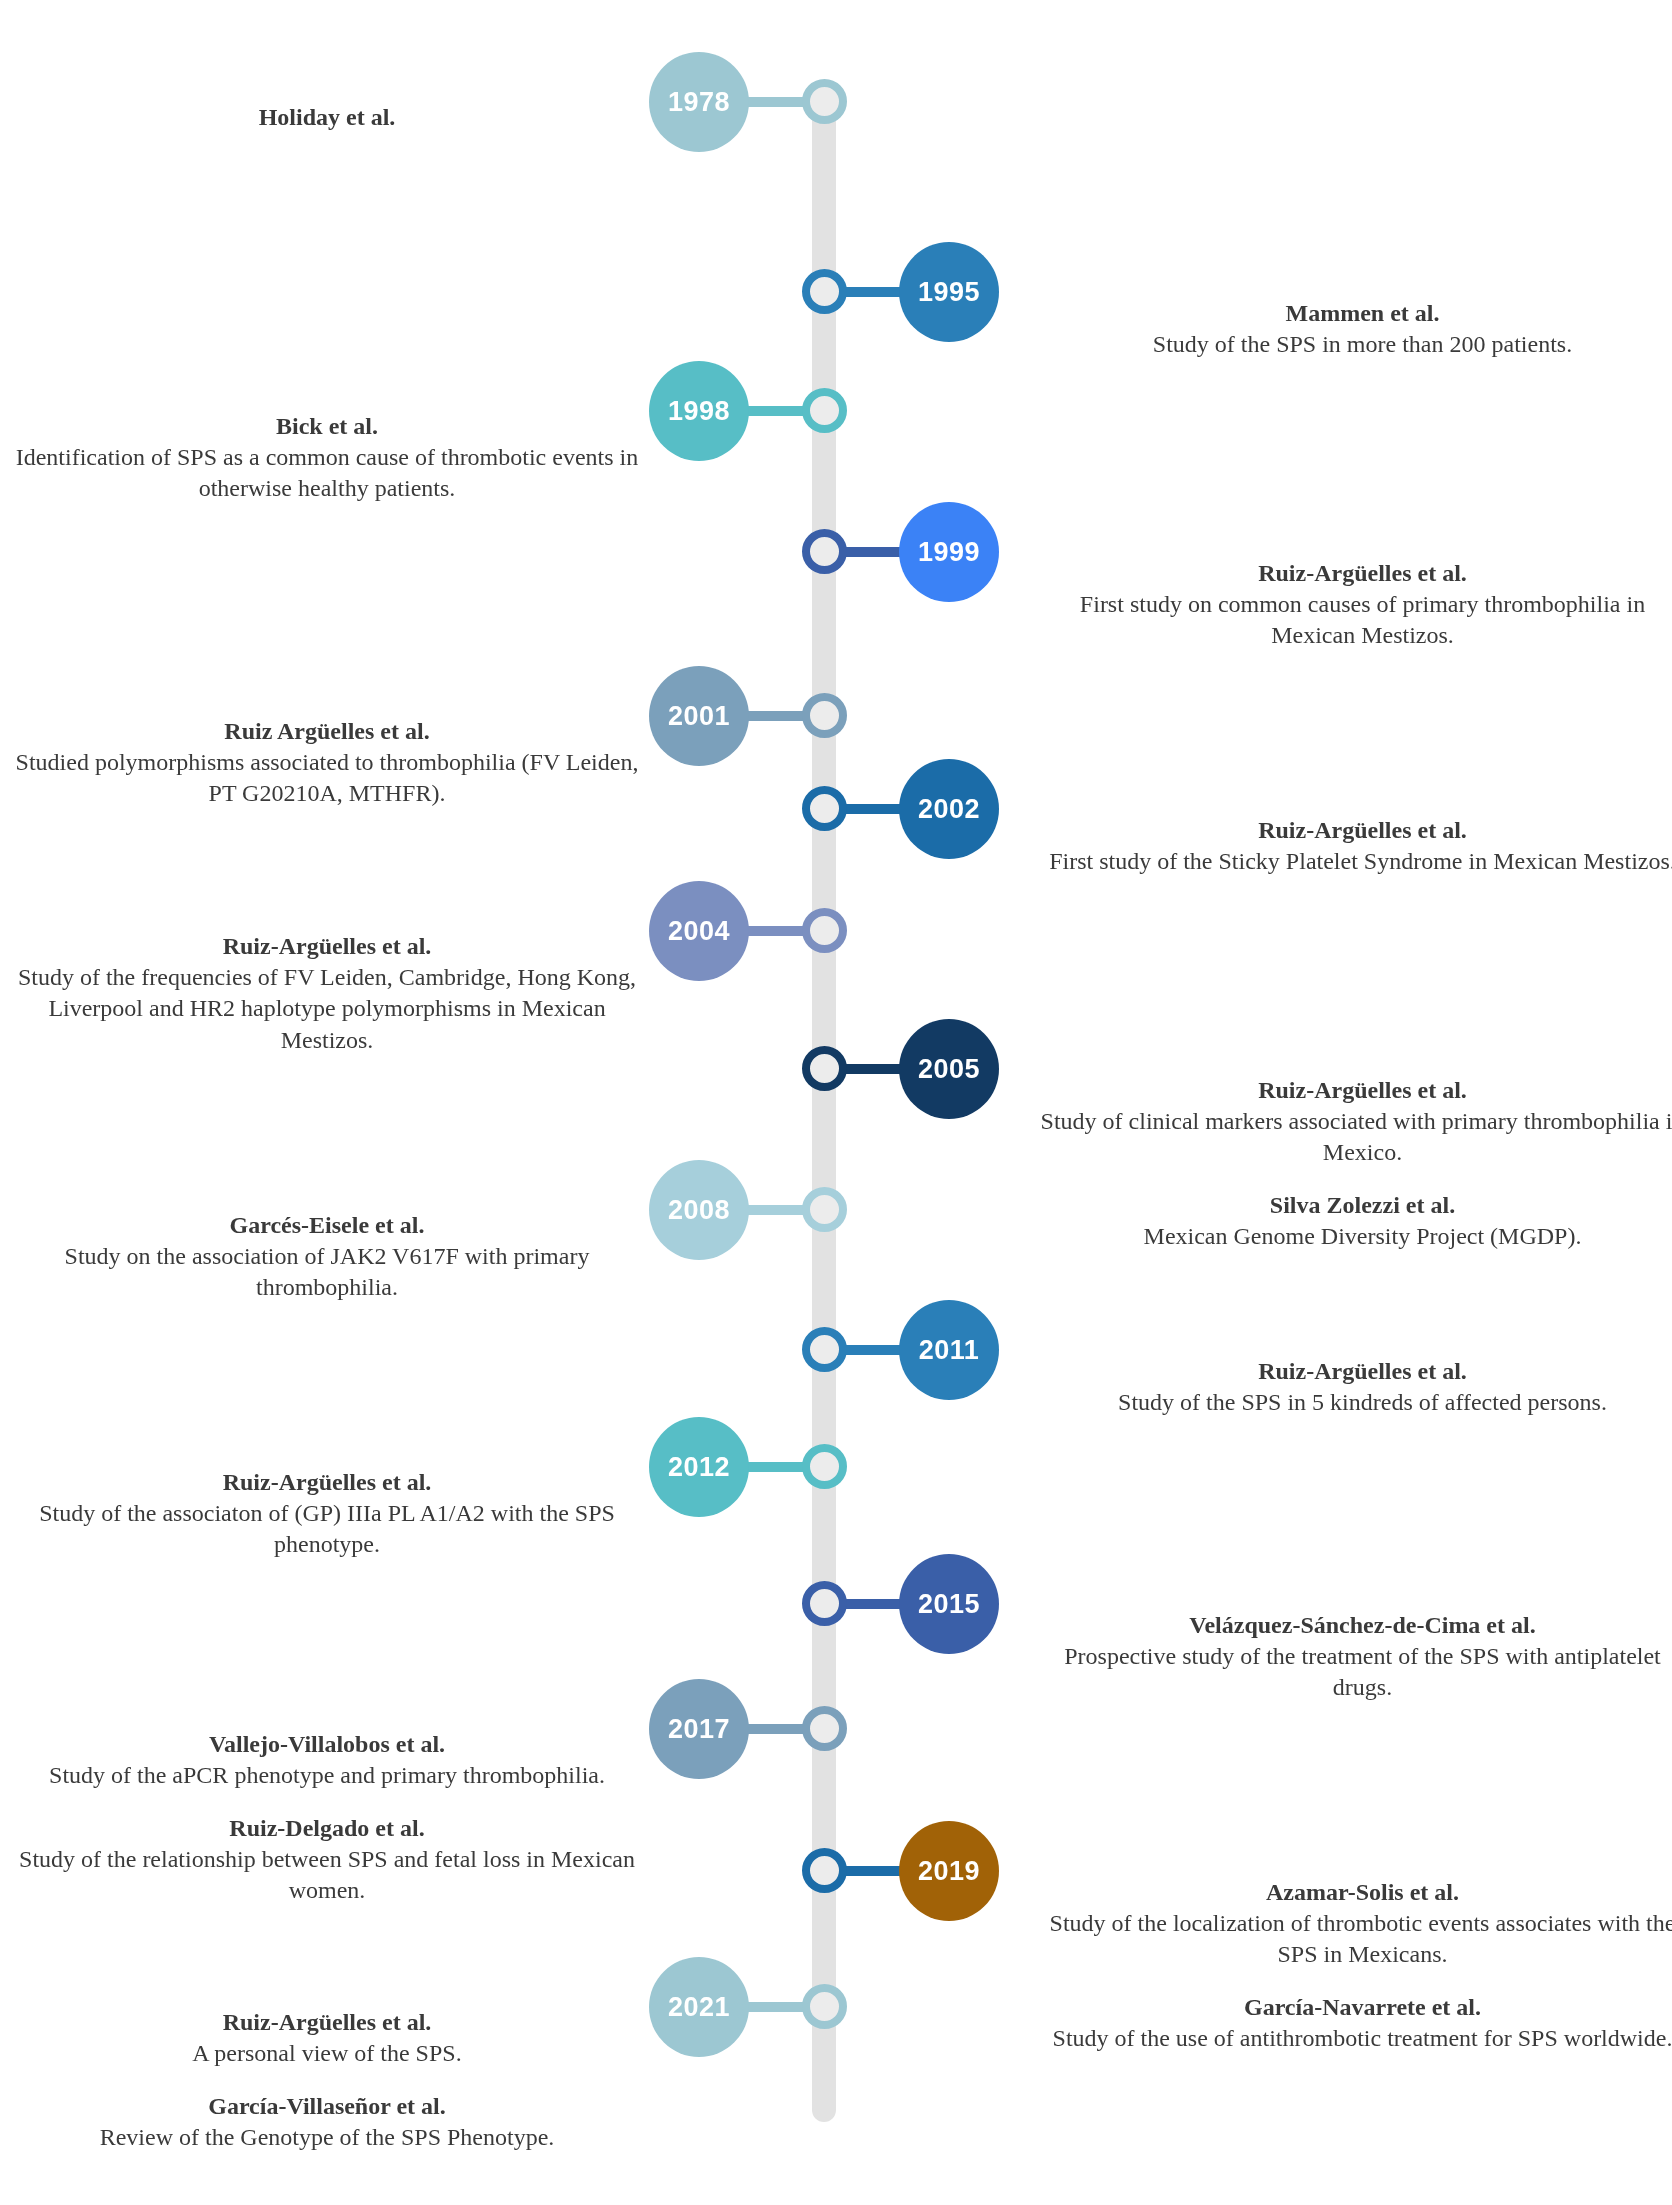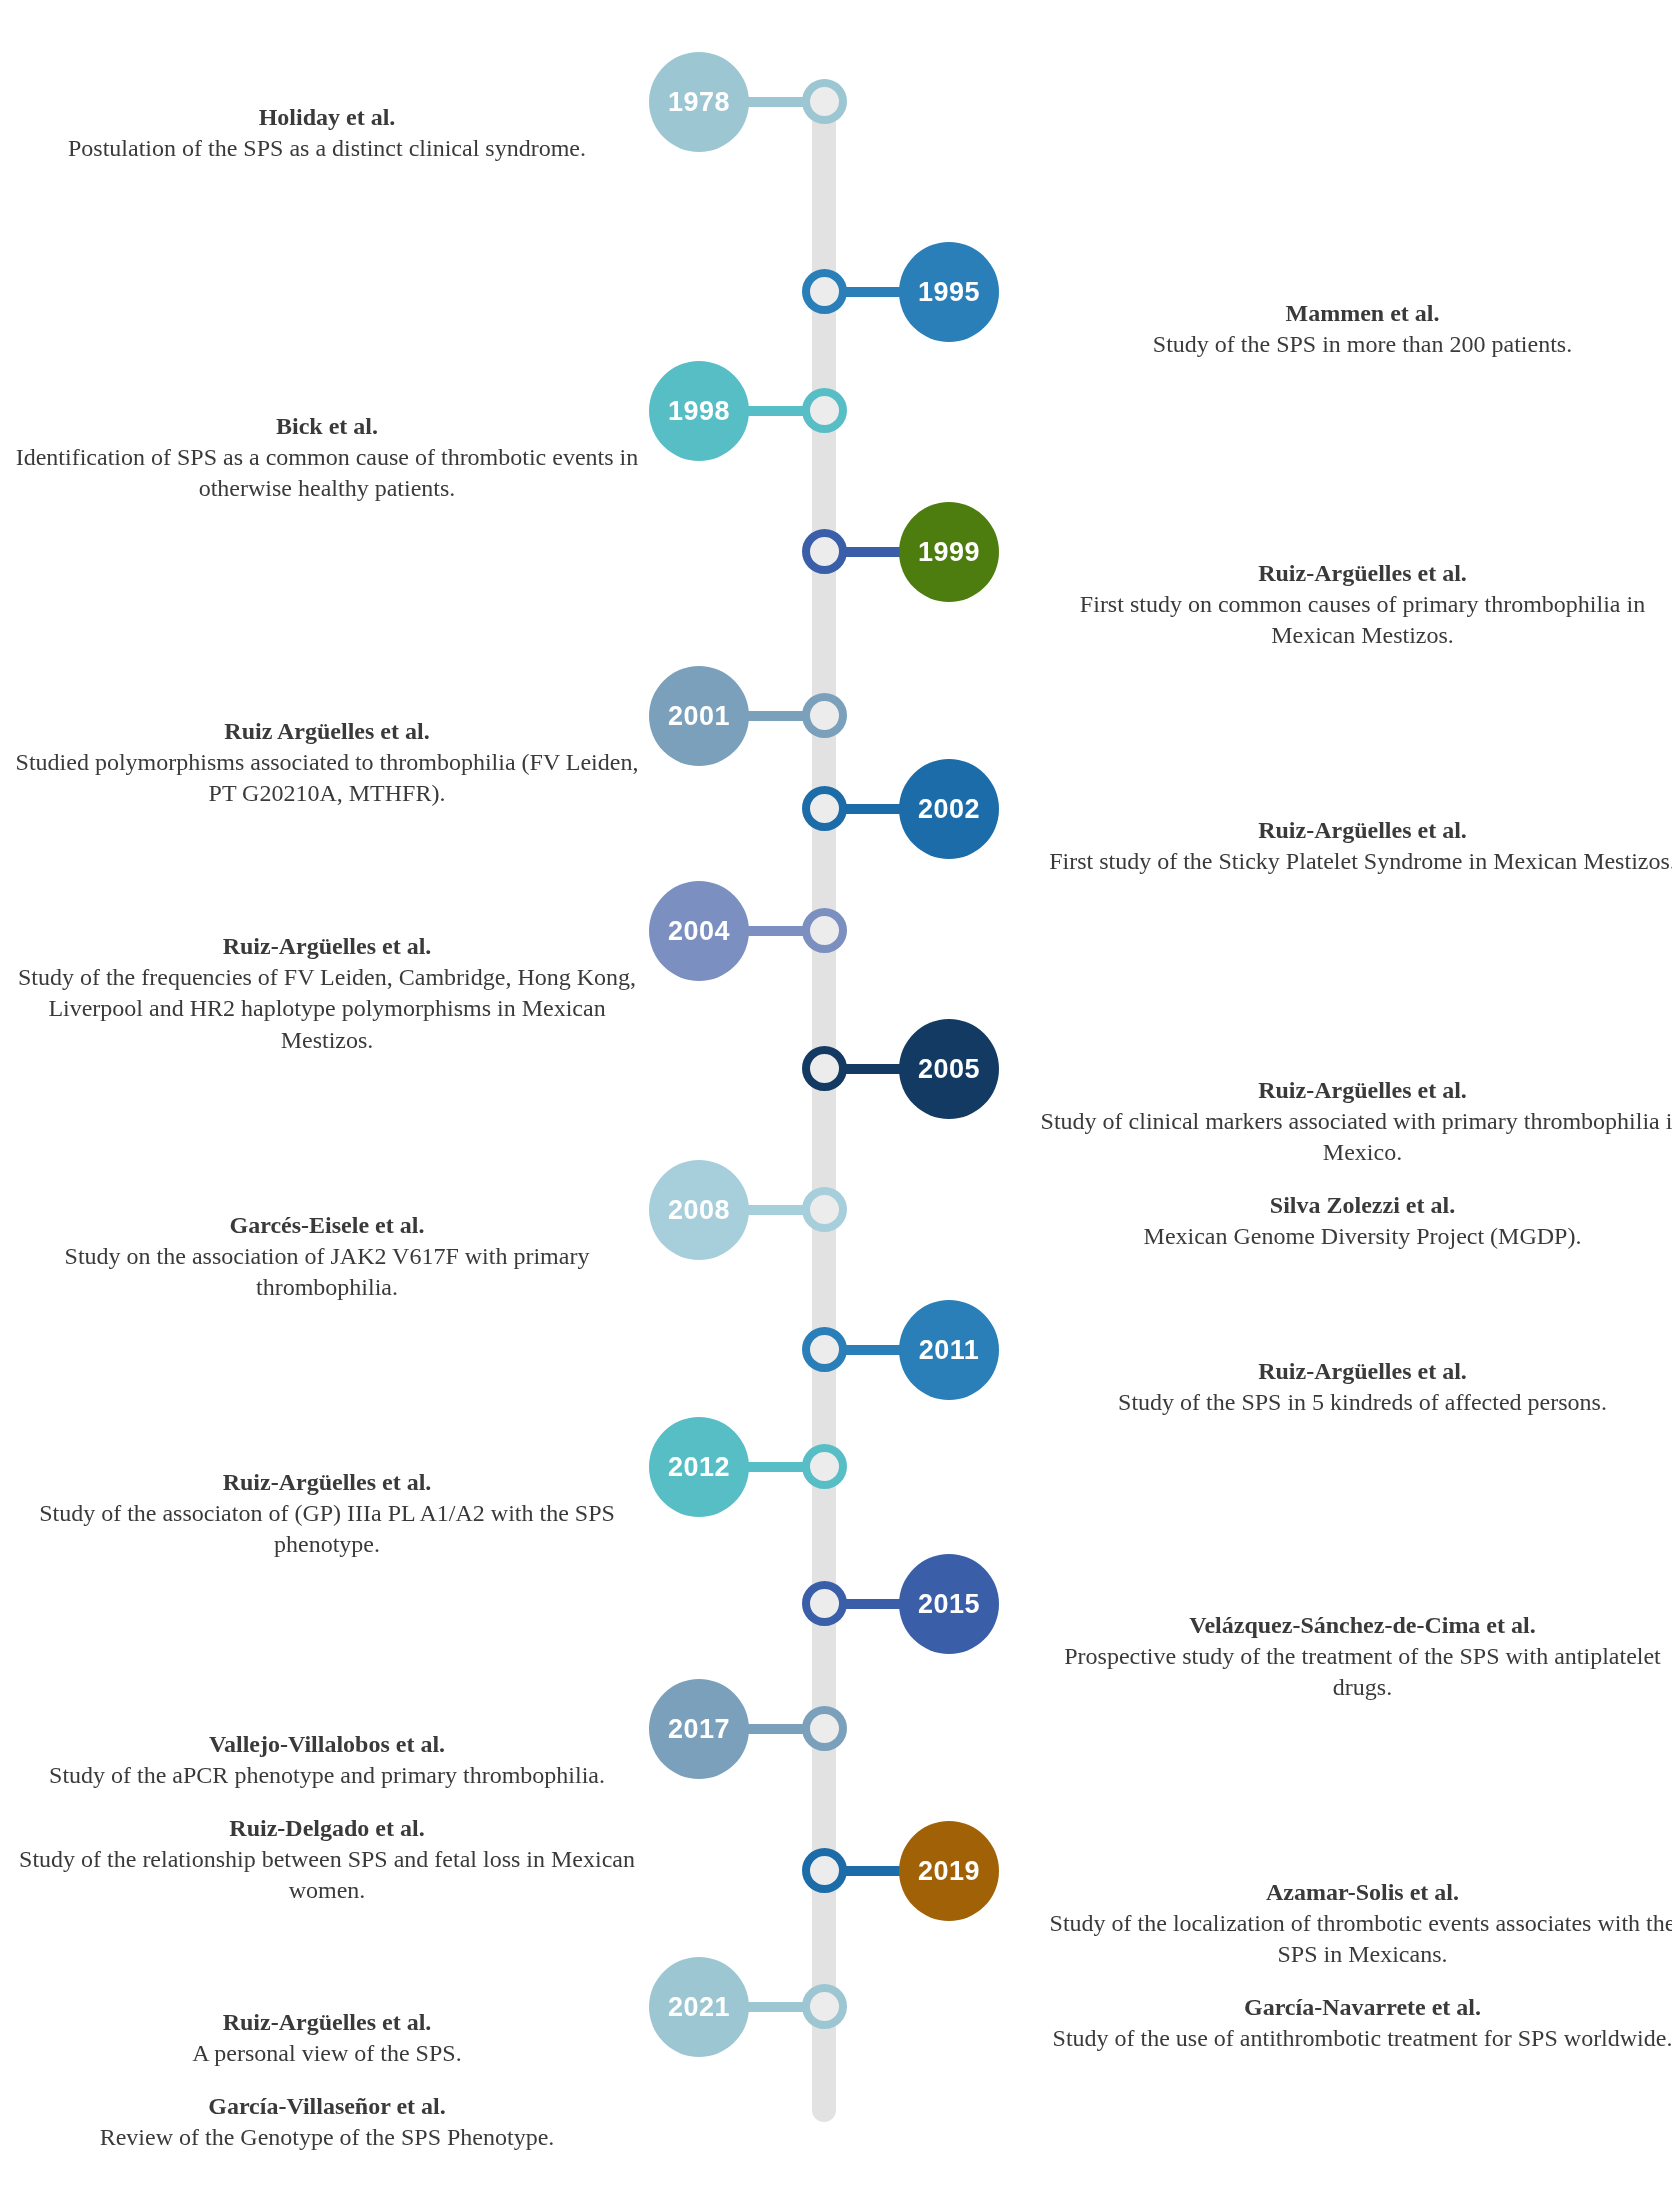--- a/index.html
+++ b/index.html
@@ -86,21 +86,20 @@
 </head>
 <body>
 
 <div id="stage">
   <div class="spine"></div>
   <div id="rows">
       <div class="row left" style="top: 102px;">
         <div class="txt">
           <div class="entry">
             <span class="who">Holiday et al.</span>
-            <span class="what">Postulation of the SPS as a distinct clinical syndrome.</span>
           </div>
         </div>
         <div class="stub" style="background: rgb(156, 199, 210);"></div>
         <div class="bubble" style="background: rgb(156, 199, 210);">1978</div>
         <div class="ring" style="color: rgb(156, 199, 210);"></div>
       </div>
       <div class="row right" style="top: 292px;">
         <div class="txt">
           <div class="entry">
             <span class="who">Mammen et al.</span>
@@ -123,21 +122,21 @@
         <div class="ring" style="color: rgb(87, 190, 198);"></div>
       </div>
       <div class="row right" style="top: 552px;">
         <div class="txt">
           <div class="entry">
             <span class="who">Ruiz-Argüelles et al.</span>
             <span class="what">First study on common causes of primary thrombophilia in Mexican Mestizos.</span>
           </div>
         </div>
         <div class="stub" style="background: rgb(58, 95, 168);"></div>
-        <div class="bubble" style="background: #4d7c0f;">1999</div>
+        <div class="bubble" style="background: #3b82f6;">1999</div>
         <div class="ring" style="color: rgb(58, 95, 168);"></div>
       </div>
       <div class="row left" style="top: 716px;">
         <div class="txt">
           <div class="entry">
             <span class="who">Ruiz Argüelles et al.</span>
             <span class="what">Studied polymorphisms associated to thrombophilia (FV Leiden, PT G20210A, MTHFR).</span>
           </div>
         </div>
         <div class="stub" style="background: rgb(123, 160, 187);"></div>

